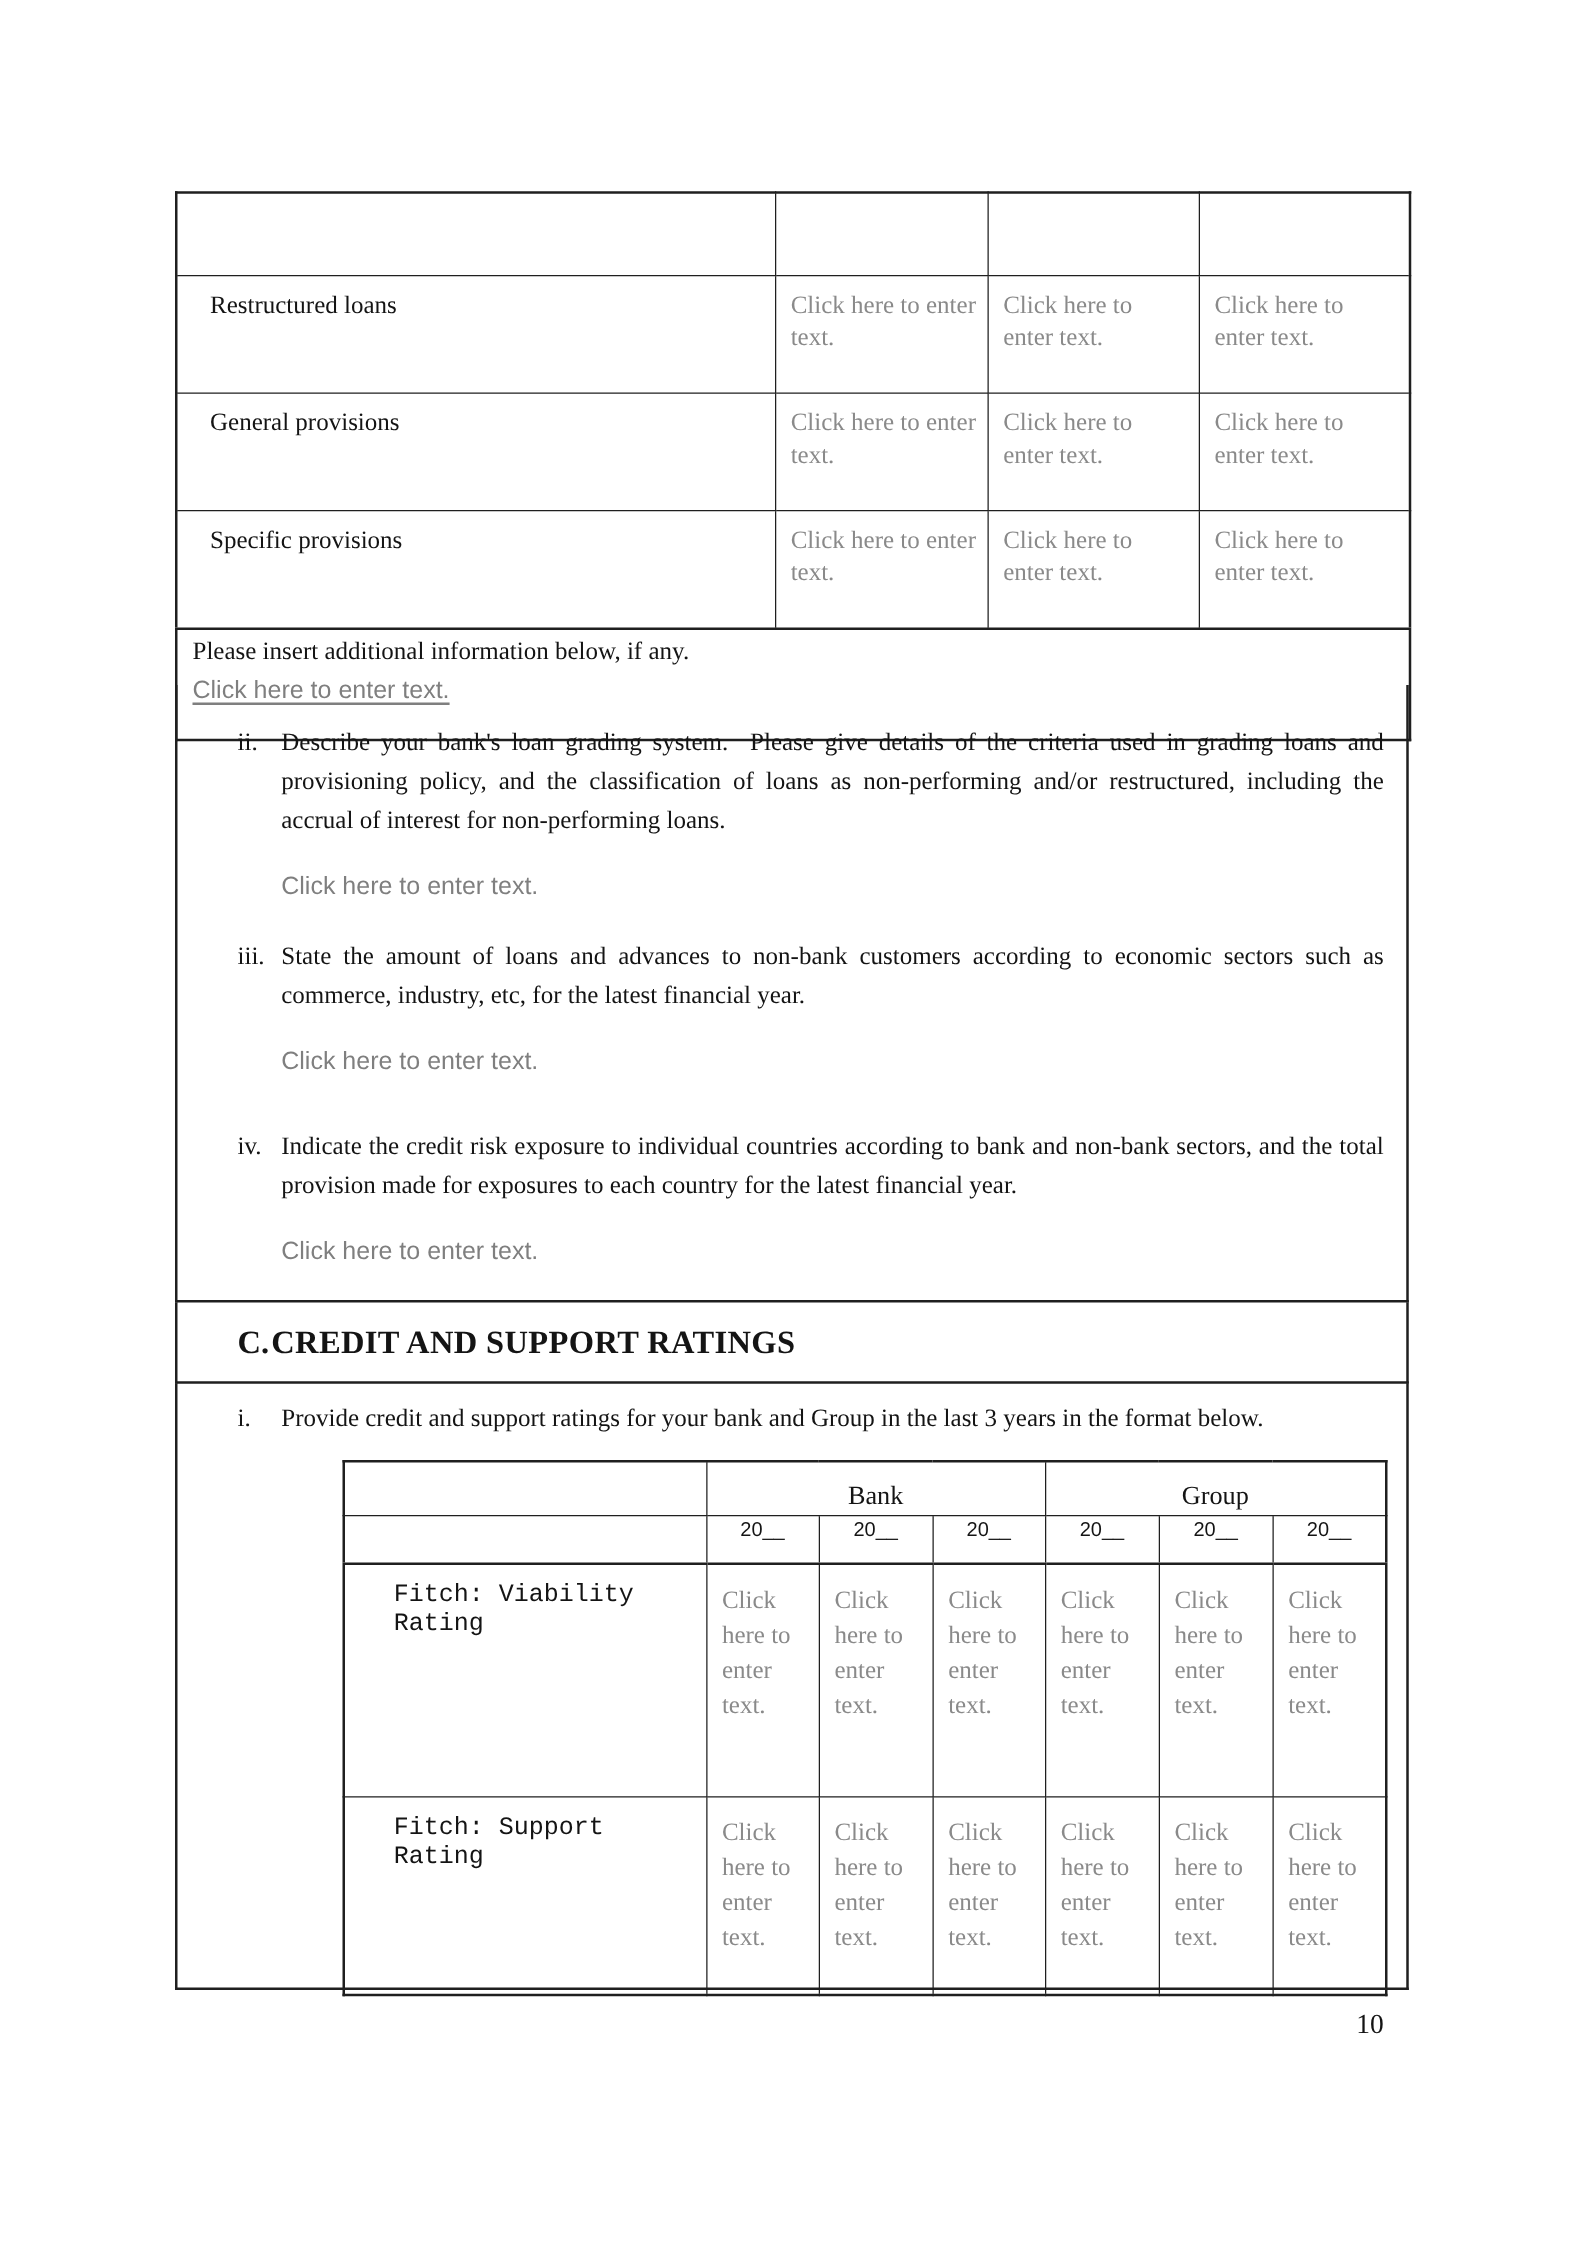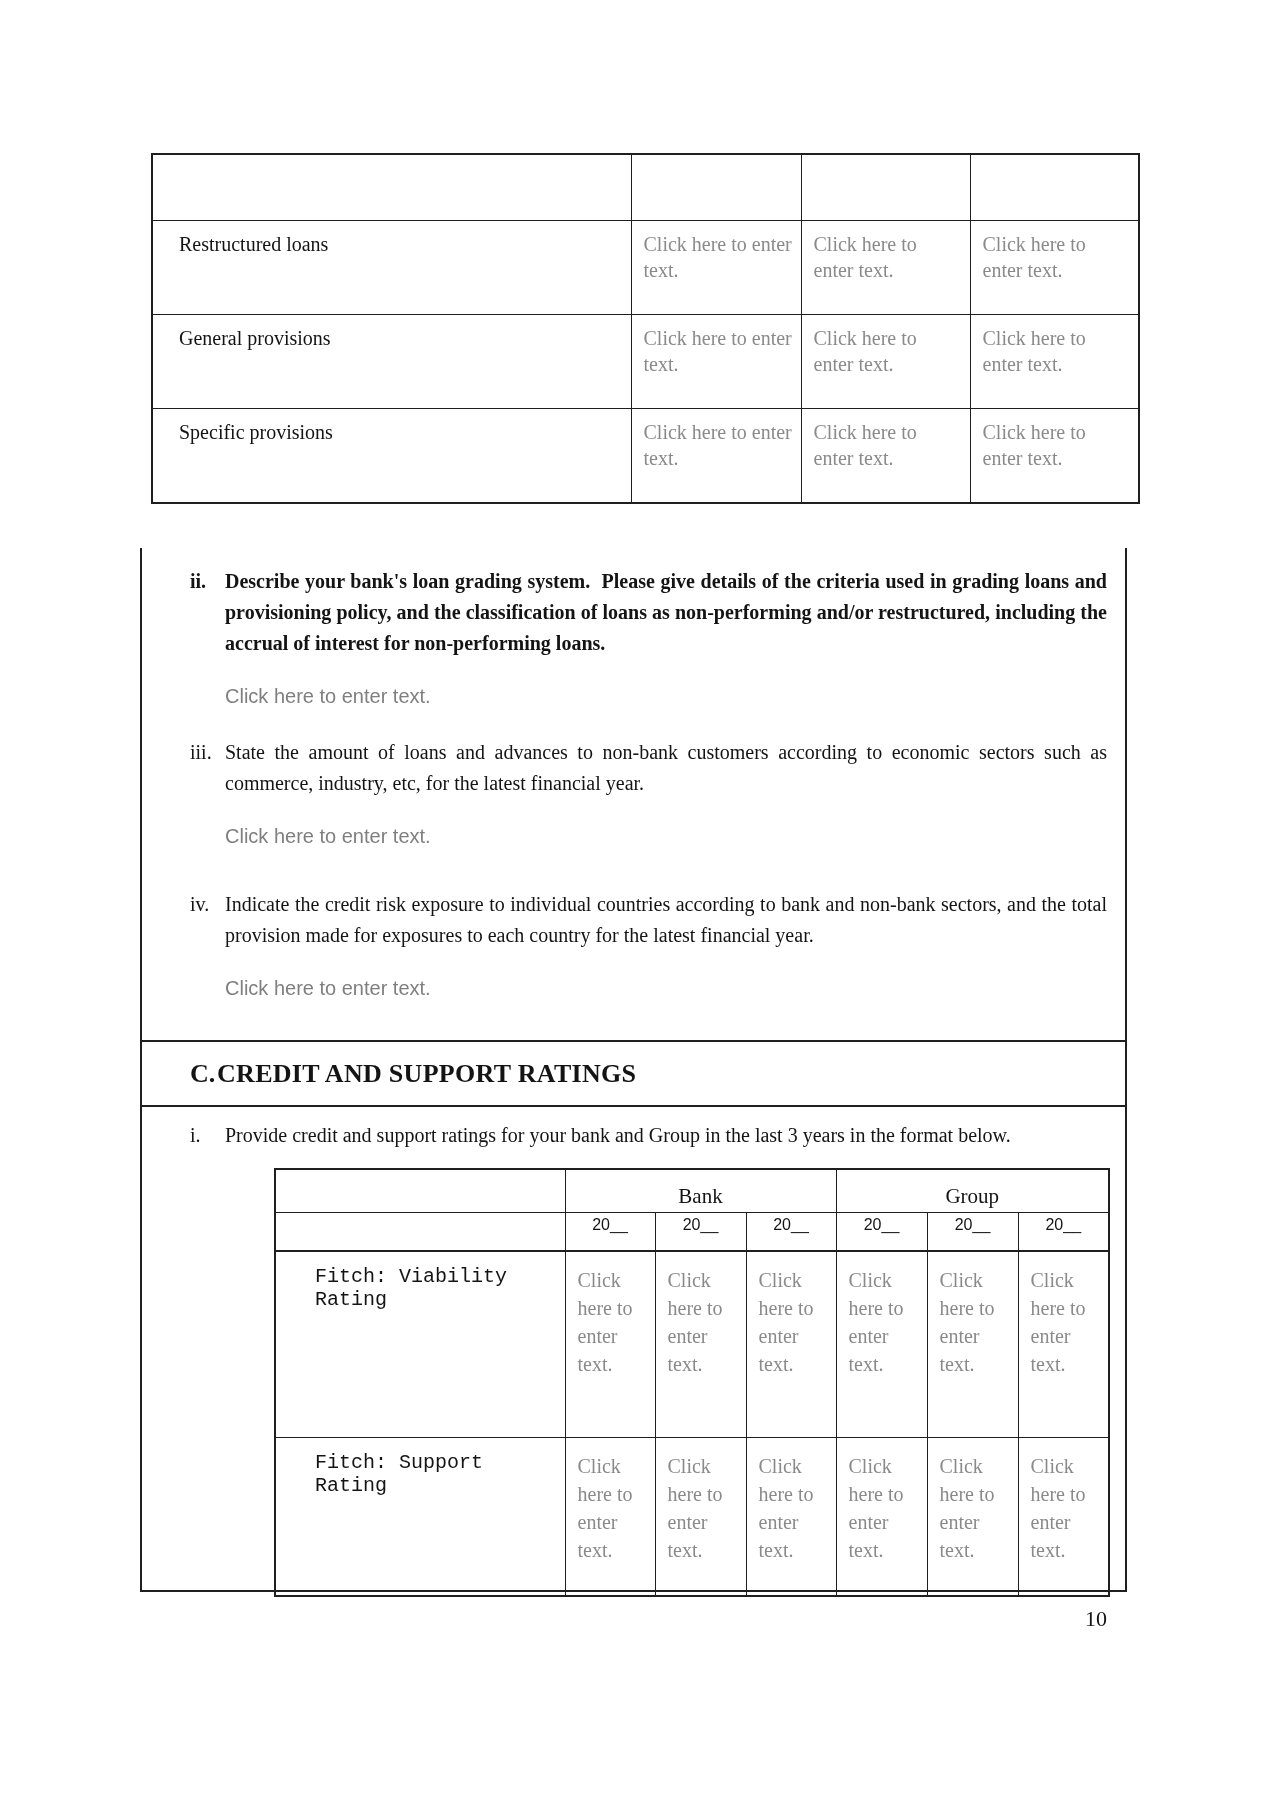--- a/index.html
+++ b/index.html
@@ -10,21 +10,20 @@
     font-family:"Liberation Serif", serif;
     color:#141414;
     margin:0 auto;
     overflow:hidden;
   }
   
   table.t1{
     position:absolute;left:140px;top:153px;
     width:987px;border-collapse:collapse;table-layout:fixed;
     border:2px solid #1f1f1f;
-    margin-left:11px;
   }
   table.t1 td{
     border:1px solid #1f1f1f;
     vertical-align:top;
     font-size:20px;
   }
   table.t1 td.lbl{padding:12px 6px 0 26px;}
   table.t1 td.val{padding:10px 8px 0 12px;}
   table.t1 tr.hrow td{height:53px;}
   table.t1 tr.drow td{height:81px;}
@@ -48,21 +47,21 @@
     border:2px solid #1f1f1f;border-top:none;
     box-sizing:border-box;
   }
   .box-q{top:548px;height:494px;}
   .box-c{top:1042px;height:65px;display:flex;align-items:center;}
   .box-i{top:1107px;height:485px;}
   
   .q{display:flex;padding:0 18px 0 48px;}
   .qnum{flex:0 0 35px;font-size:20px;line-height:31px;}
   .qbody{flex:1;font-size:20px;line-height:31px;text-align:justify;}
-  .q-ii{margin-top:18px;font-weight:bold;}
+  .q-ii{margin-top:31px;}
   .q-iii{margin-top:28px;}
   .q-iv{margin-top:40px;}
   .q-i{margin-top:13px;}
   .ph-block{margin:24px 0 0 83px;}
   
   .c-head{display:flex;padding-left:48px;font-weight:bold;font-size:26px;}
   .cnum{flex:0 0 27px;}
   .ctitle{letter-spacing:.3px;}
   
   table.t2{
@@ -125,20 +124,26 @@
       <td class="lbl">General provisions</td>
       <td class="val"><span class="ph-serif">Click here to enter text.</span></td>
       <td class="val"><span class="ph-serif">Click here to enter text.</span></td>
       <td class="val"><span class="ph-serif">Click here to enter text.</span></td>
     </tr>
     <tr class="drow">
       <td class="lbl">Specific provisions</td>
       <td class="val"><span class="ph-serif">Click here to enter text.</span></td>
       <td class="val"><span class="ph-serif">Click here to enter text.</span></td>
       <td class="val"><span class="ph-serif">Click here to enter text.</span></td>
+    </tr>
+    <tr class="nrow">
+      <td colspan="4">
+        <div class="note-line">Please insert additional information below, if any.</div>
+        <span class="ph-sans ph-underline">Click here to enter text.</span>
+      </td>
     </tr>
   </tbody>
     </table>
 
   <div class="box box-q">
     <div class="q q-ii">
       <div class="qnum">ii.</div>
       <div class="qbody">Describe your bank's loan grading system.&nbsp; Please give details of the criteria used in grading loans and provisioning policy, and the classification of loans as non-performing and/or restructured, including the accrual of interest for non-performing loans.</div>
     </div>
     <div class="ph-block"><span class="ph-sans">Click here to enter text.</span></div>

